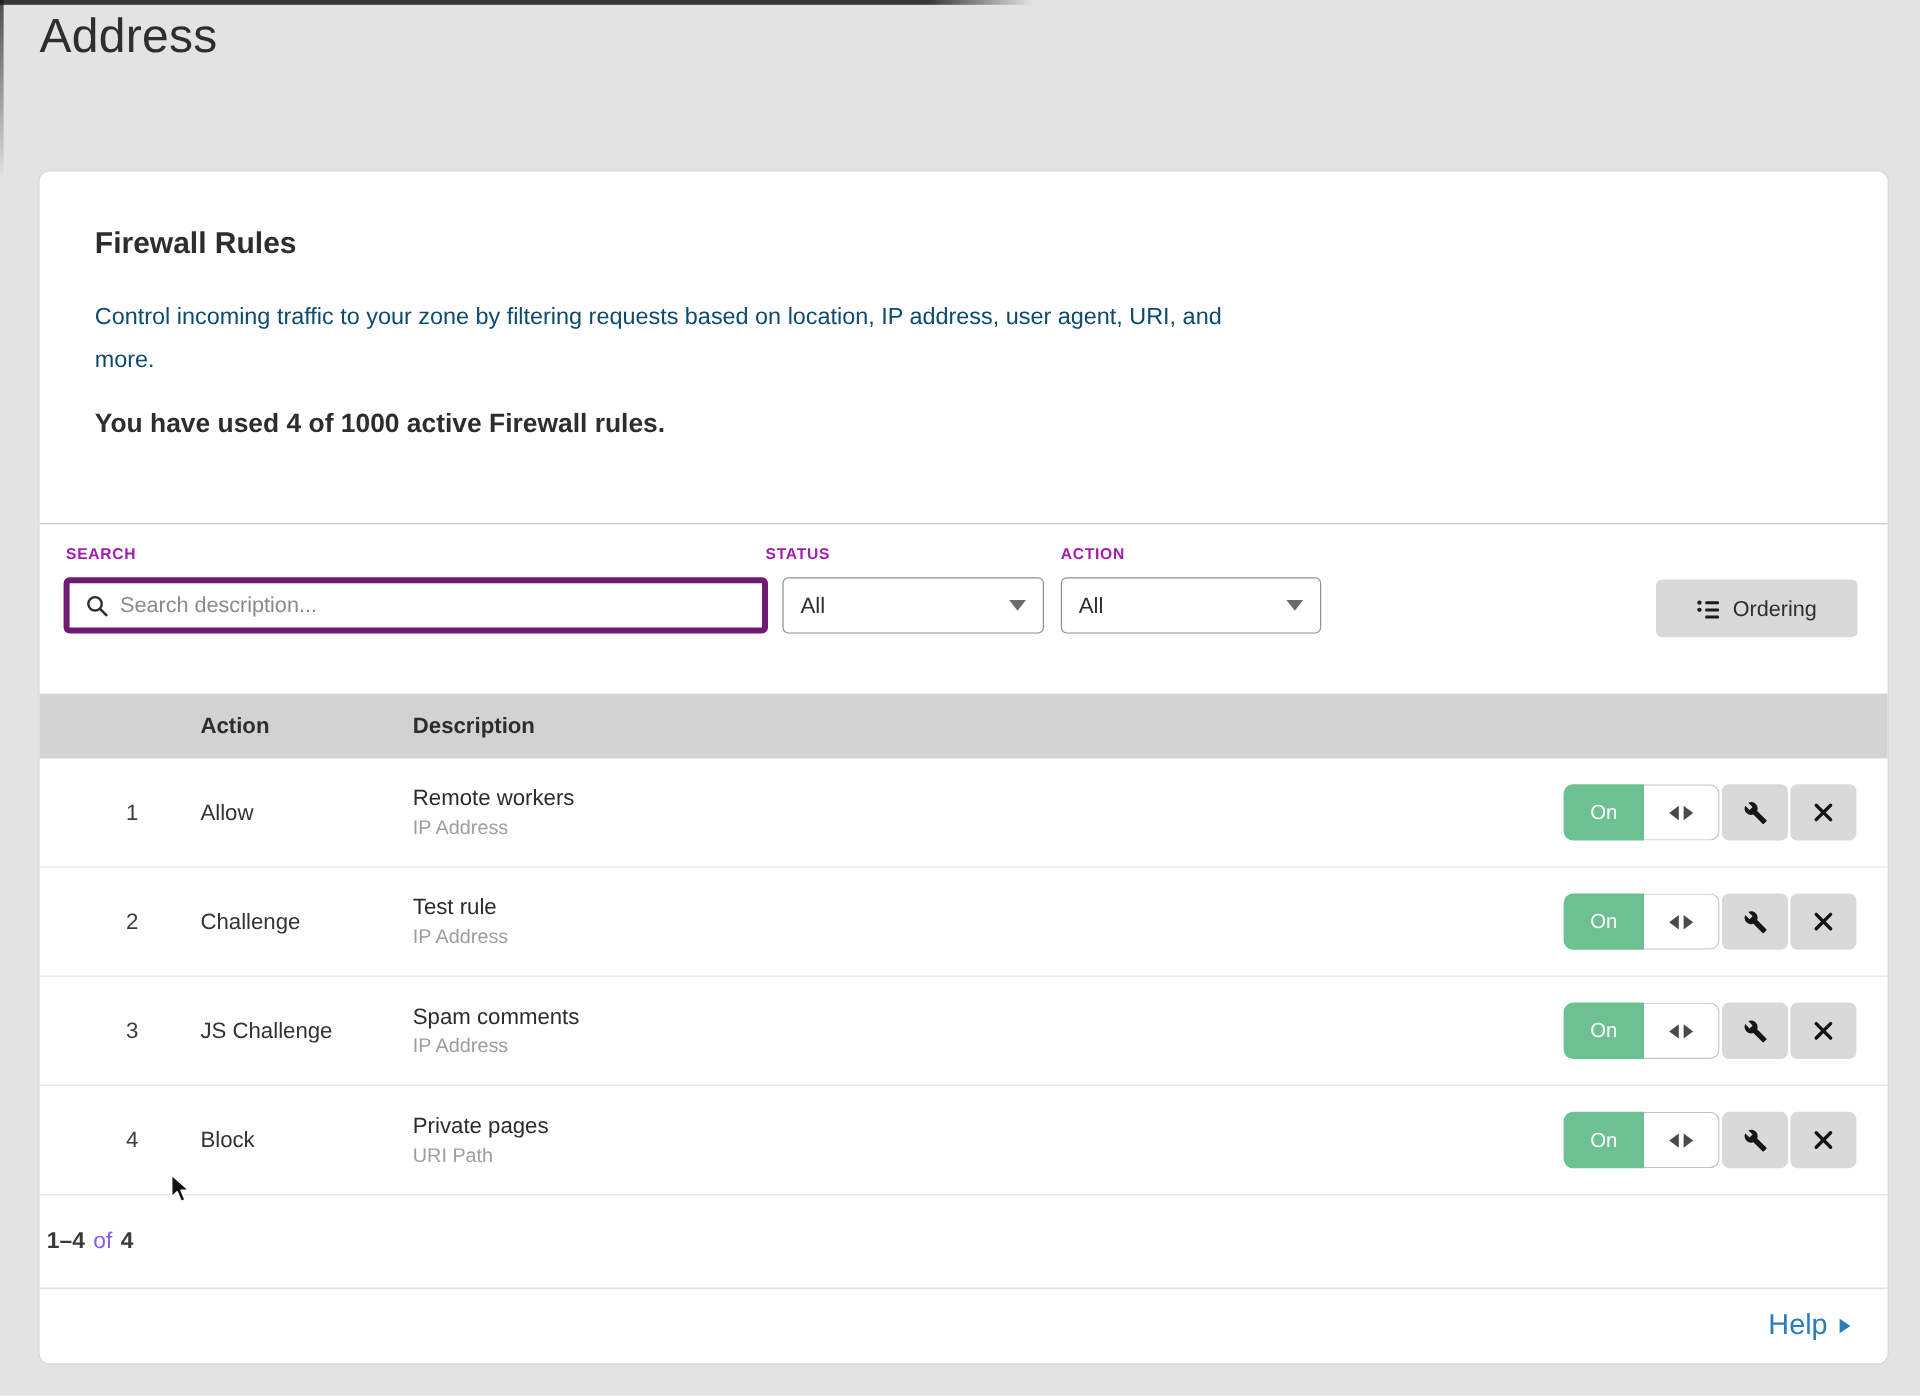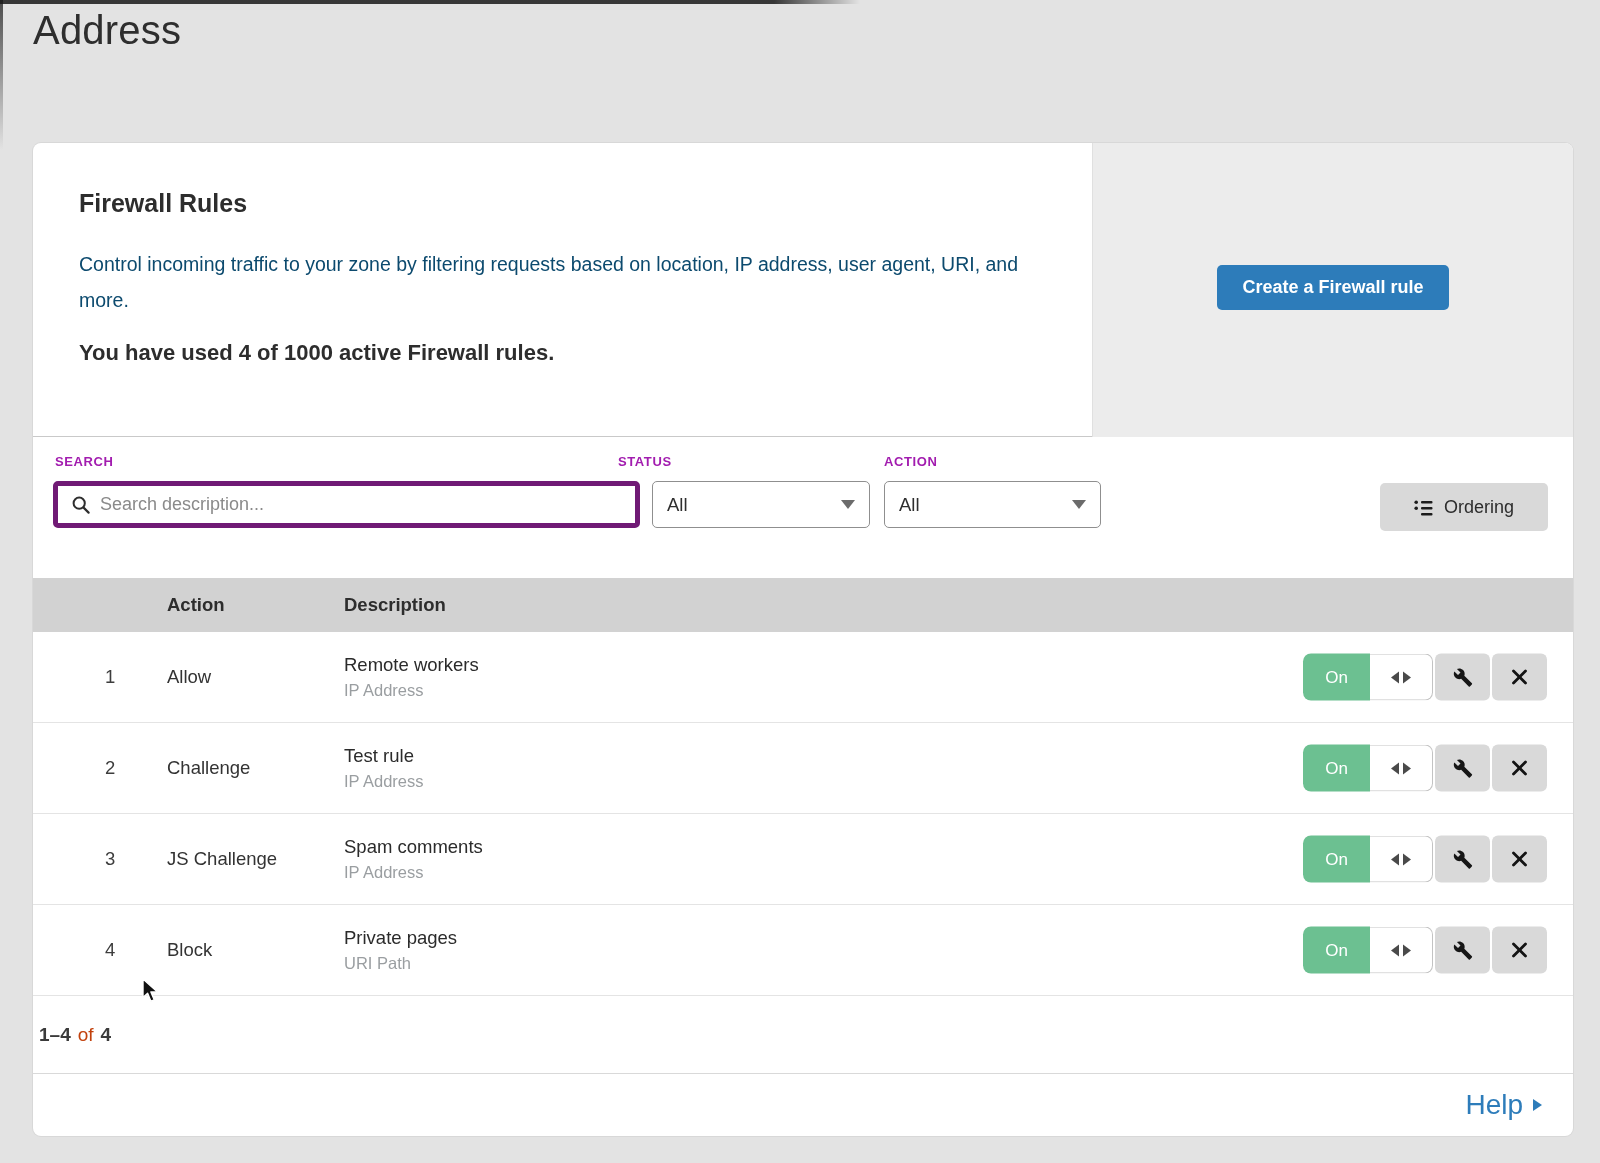--- a/index.html
+++ b/index.html
@@ -47,21 +47,21 @@
     padding:12px 25px; cursor:pointer; margin-top:-6px;
   }
 
   
   .filter-section { position:relative; height:141px; }
   .filter-label {
     position:absolute; font-size:13px; font-weight:700; color:#a21caf;
     letter-spacing:.6px; top:17px;
   }
   .lbl-search { left:22px; }
-  .lbl-status { left:585px; }
+  .lbl-status { left:605px; }
   .lbl-action { left:851px; }
   .search-box {
     position:absolute; left:20px; top:44px; width:587px; height:47px;
     border:5px solid #701a75; border-radius:5px; background:#fff;
     display:flex; align-items:center; padding-left:13px;
   }
   .search-box input {
     border:none; outline:none; flex:1; font-family:inherit;
     font-size:18px; color:#333; margin-left:9px; background:transparent;
   }
@@ -122,28 +122,28 @@
     width:55px; height:47px; background:#d9d9d9; border:none; border-radius:6px;
     display:flex; align-items:center; justify-content:center; cursor:pointer;
   }
 
   
   .pagination {
     height:78px; display:flex; align-items:center; padding-left:6px;
     border-bottom:1px solid #d9d9d9; font-size:19px;
   }
   .pg-range, .pg-total { font-weight:700; color:#3a3a3a; }
-  .pg-of { color:#c2410c; margin:0 7px; }
+  .pg-of { color:#8b5cf6; margin:0 7px; }
   .footer {
     height:61px; display:flex; align-items:center; justify-content:flex-end;
     padding-right:31px;
   }
   .help-link {
     display:flex; align-items:center; gap:10px; color:#2d7cba;
-    font-size:28px; text-decoration:none; cursor:pointer;
+    font-size:24px; text-decoration:none; cursor:pointer;
   }
   .help-tri { width:0; height:0; border-top:6px solid transparent;
     border-bottom:6px solid transparent; border-left:9px solid #2d7cba; }
 
   
   .cursor { position:absolute; left:141px; top:978px; pointer-events:none; z-index:50; }
 </style>
 </head>
 <body>
 
@@ -154,23 +154,20 @@
   <div class="page-title">Address</div>
 </div>
 
 <div class="container">
 
   <div class="top-section">
     <div class="rules-info">
       <div class="rules-heading">Firewall Rules</div>
       <div class="rules-desc">Control incoming traffic to your zone by filtering requests based on location, IP address, user agent, URI, and more.</div>
       <div class="rules-usage">You have used 4 of 1000 active Firewall rules.</div>
-    </div>
-    <div class="side-panel">
-      <button class="create-btn">Create a Firewall rule</button>
     </div>
   </div>
 
   <div class="filter-section">
     <div class="filter-label lbl-search">SEARCH</div>
     <div class="search-box">
       <svg width="20" height="20" viewBox="0 0 20 20">
         <circle cx="8.2" cy="8.2" r="5.6" fill="none" stroke="#2e2e2e" stroke-width="2"></circle>
         <line x1="12.6" y1="12.6" x2="17.6" y2="17.6" stroke="#2e2e2e" stroke-width="2.2" stroke-linecap="round"></line>
       </svg>

